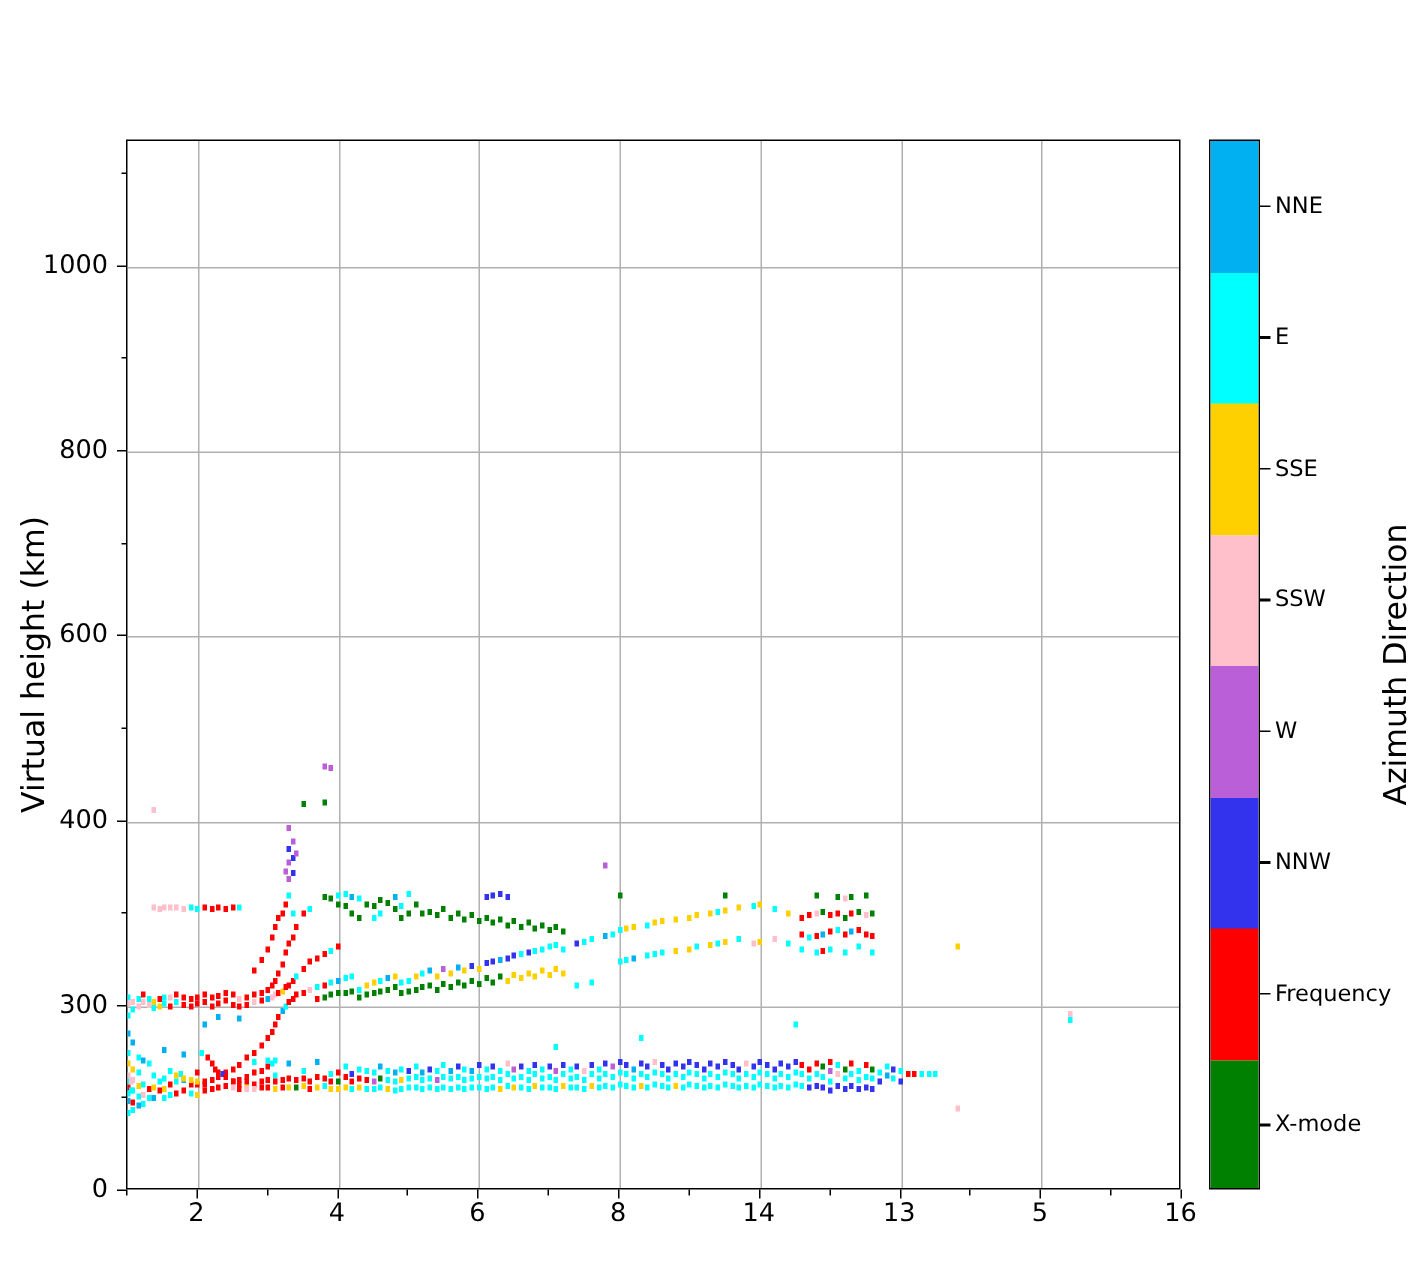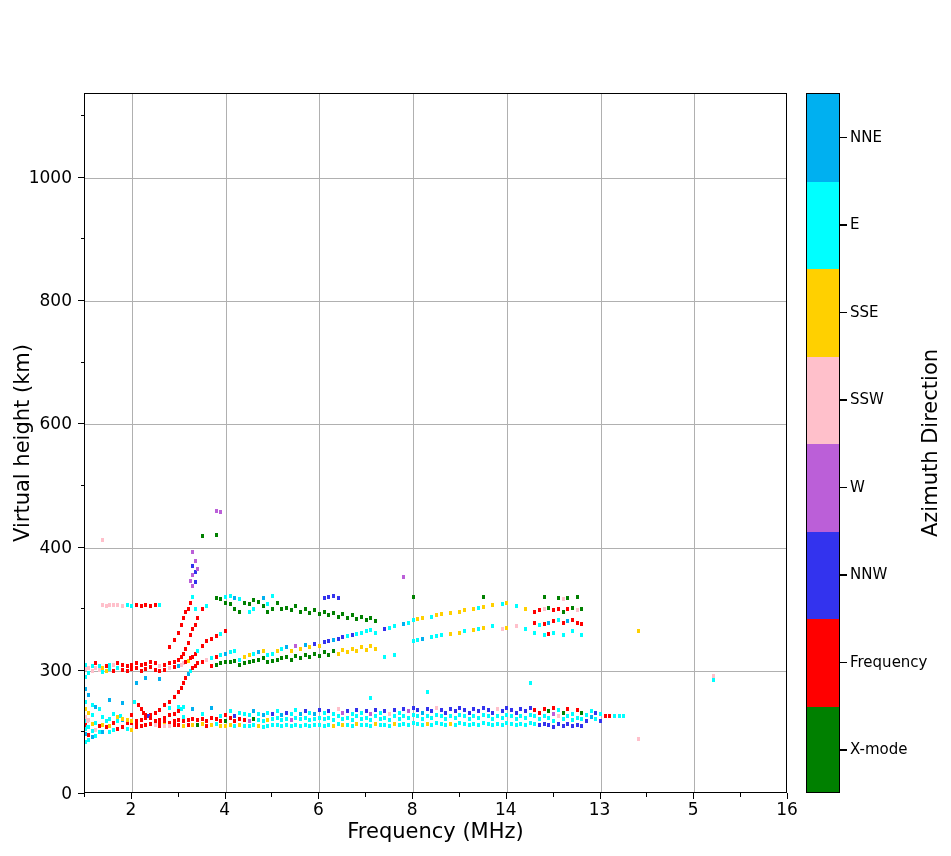--- a/index.html
+++ b/index.html
@@ -819,21 +819,20 @@
       <div class="ytick" style="left: 78px; top: 176.8px;"></div>
       <div class="ytickminor" style="left: 80.5px; top: 115.18px;"></div>
       <div class="ylab" style="right: auto; left: 0px; width: 72px; text-align: right; top: 793px;">0</div>
       <div class="ylab" style="right: auto; left: 0px; width: 72px; text-align: right; top: 669.76px;">300</div>
       <div class="ylab" style="right: auto; left: 0px; width: 72px; text-align: right; top: 546.52px;">400</div>
       <div class="ylab" style="right: auto; left: 0px; width: 72px; text-align: right; top: 423.28px;">600</div>
       <div class="ylab" style="right: auto; left: 0px; width: 72px; text-align: right; top: 300.04px;">800</div>
       <div class="ylab" style="right: auto; left: 0px; width: 72px; text-align: right; top: 176.8px;">1000</div>
     </div>
 
-  <div id="xaxis-title">Frequency (MHz)</div>
   <div id="yaxis-title">Virtual height (km)</div>
 
   <div id="cbar">
       <div class="cbseg" style="top: 0px; height: 88.1px; background: rgb(0, 176, 240);"></div>
       <div class="cbseg" style="top: 87.5px; height: 88.1px; background: rgb(0, 255, 255);"></div>
       <div class="cbseg" style="top: 175px; height: 88.1px; background: rgb(255, 208, 0);"></div>
       <div class="cbseg" style="top: 262.5px; height: 88.1px; background: rgb(255, 192, 203);"></div>
       <div class="cbseg" style="top: 350px; height: 88.1px; background: rgb(187, 95, 216);"></div>
       <div class="cbseg" style="top: 437.5px; height: 88.1px; background: rgb(51, 51, 238);"></div>
       <div class="cbseg" style="top: 525px; height: 88.1px; background: rgb(255, 0, 0);"></div>

